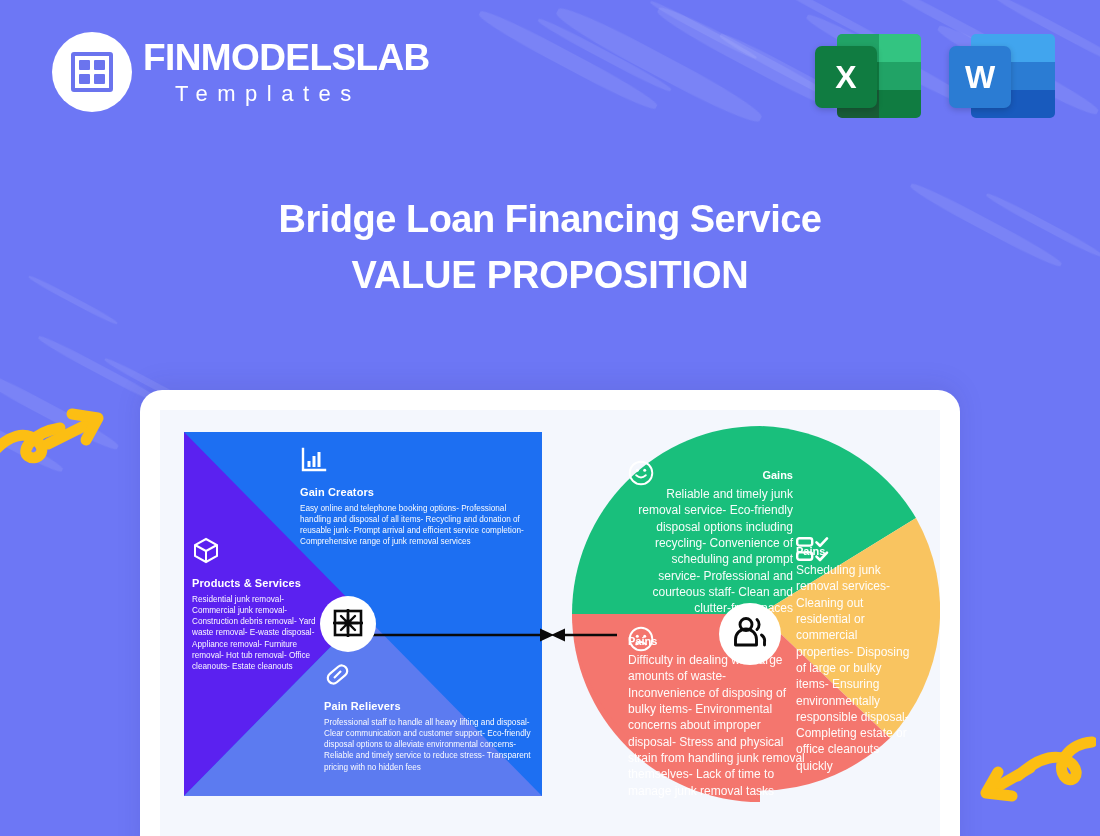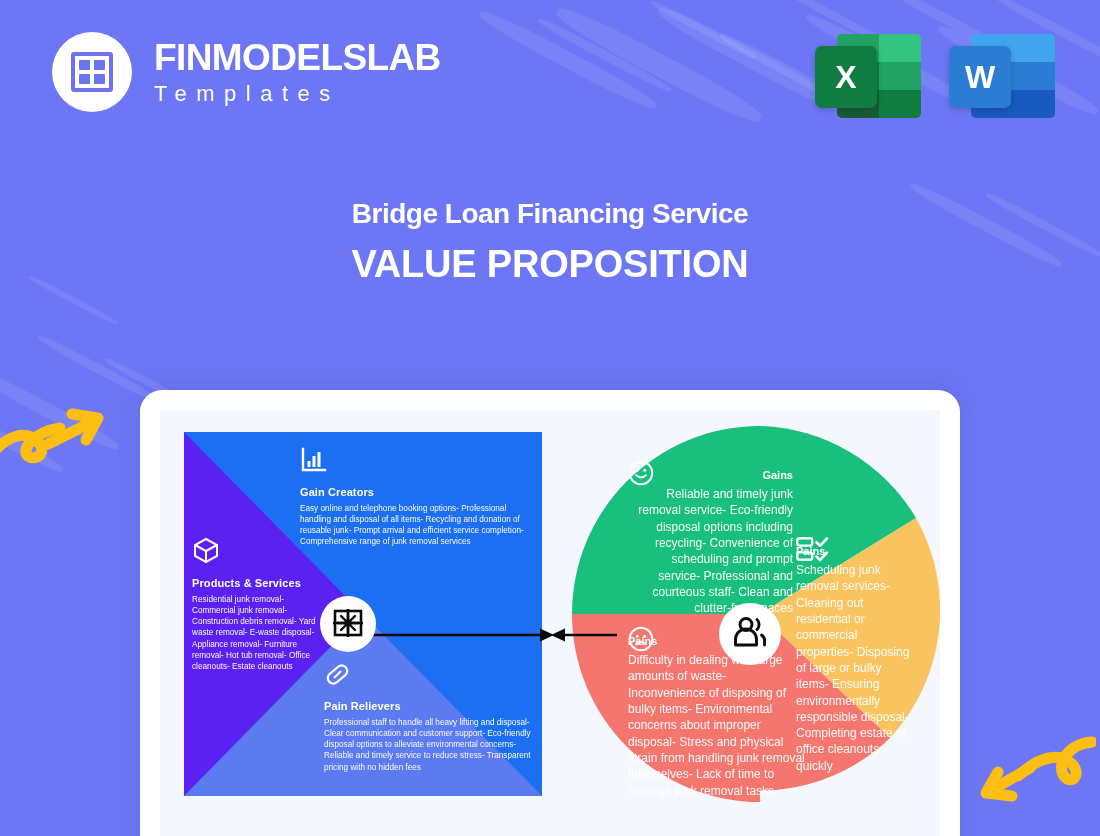--- a/index.html
+++ b/index.html
@@ -24,21 +24,21 @@
     background: rgba(255,255,255,0.085);
     transform: rotate(-62deg);
     border-radius: 40%;
     filter: blur(0.4px);
   }
 
   
   .header {
     position: absolute;
     top: 32px; left: 52px;
-    display: flex; align-items: center; gap: 22px;
+    display: flex; align-items: center; gap: 11px;
   }
   .logo-badge {
     width: 80px; height: 80px; border-radius: 50%;
     background: #ffffff;
     display: flex; align-items: center; justify-content: center;
     flex: 0 0 auto;
   }
   .logo-grid {
     width: 42px; height: 40px;
     border: 4px solid #6B74EE;
@@ -53,20 +53,21 @@
 
   .brand-text { line-height: 1; }
   .brand-name {
     font-size: 37px; font-weight: 800; color: #ffffff;
     letter-spacing: -0.6px;
   }
   .brand-sub {
     margin-top: 7px;
     font-size: 22px; font-weight: 400; color: #ffffff;
     letter-spacing: 9.5px;
+    margin-left: 32px;
   }
 
   
   .office-icons {
     position: absolute; top: 30px; right: 45px;
     display: flex; gap: 28px;
   }
   .office-icon { position: relative; width: 106px; height: 92px; }
   .oi-body {
     position: absolute; right: 0; top: 4px;
@@ -82,21 +83,21 @@
     color: #fff; font-size: 32px; font-weight: 700;
     box-shadow: 0 2px 6px rgba(0,0,0,0.18);
   }
 
   
   .title-block {
     position: absolute; top: 198px; left: 0; right: 0;
     text-align: center; color: #fff;
   }
   .title-main {
-    font-size: 28px; font-weight: 800; letter-spacing: -0.5px;
+    font-size: 38px; font-weight: 800; letter-spacing: -0.5px;
   }
   .title-sub {
     margin-top: 13px;
     font-size: 38px; font-weight: 800; letter-spacing: -0.2px;
   }
 
   
   .arrow-left  { position: absolute; left: -14px; top: 404px; }
   .arrow-right { position: absolute; right: 4px;  bottom: 26px; }
 

